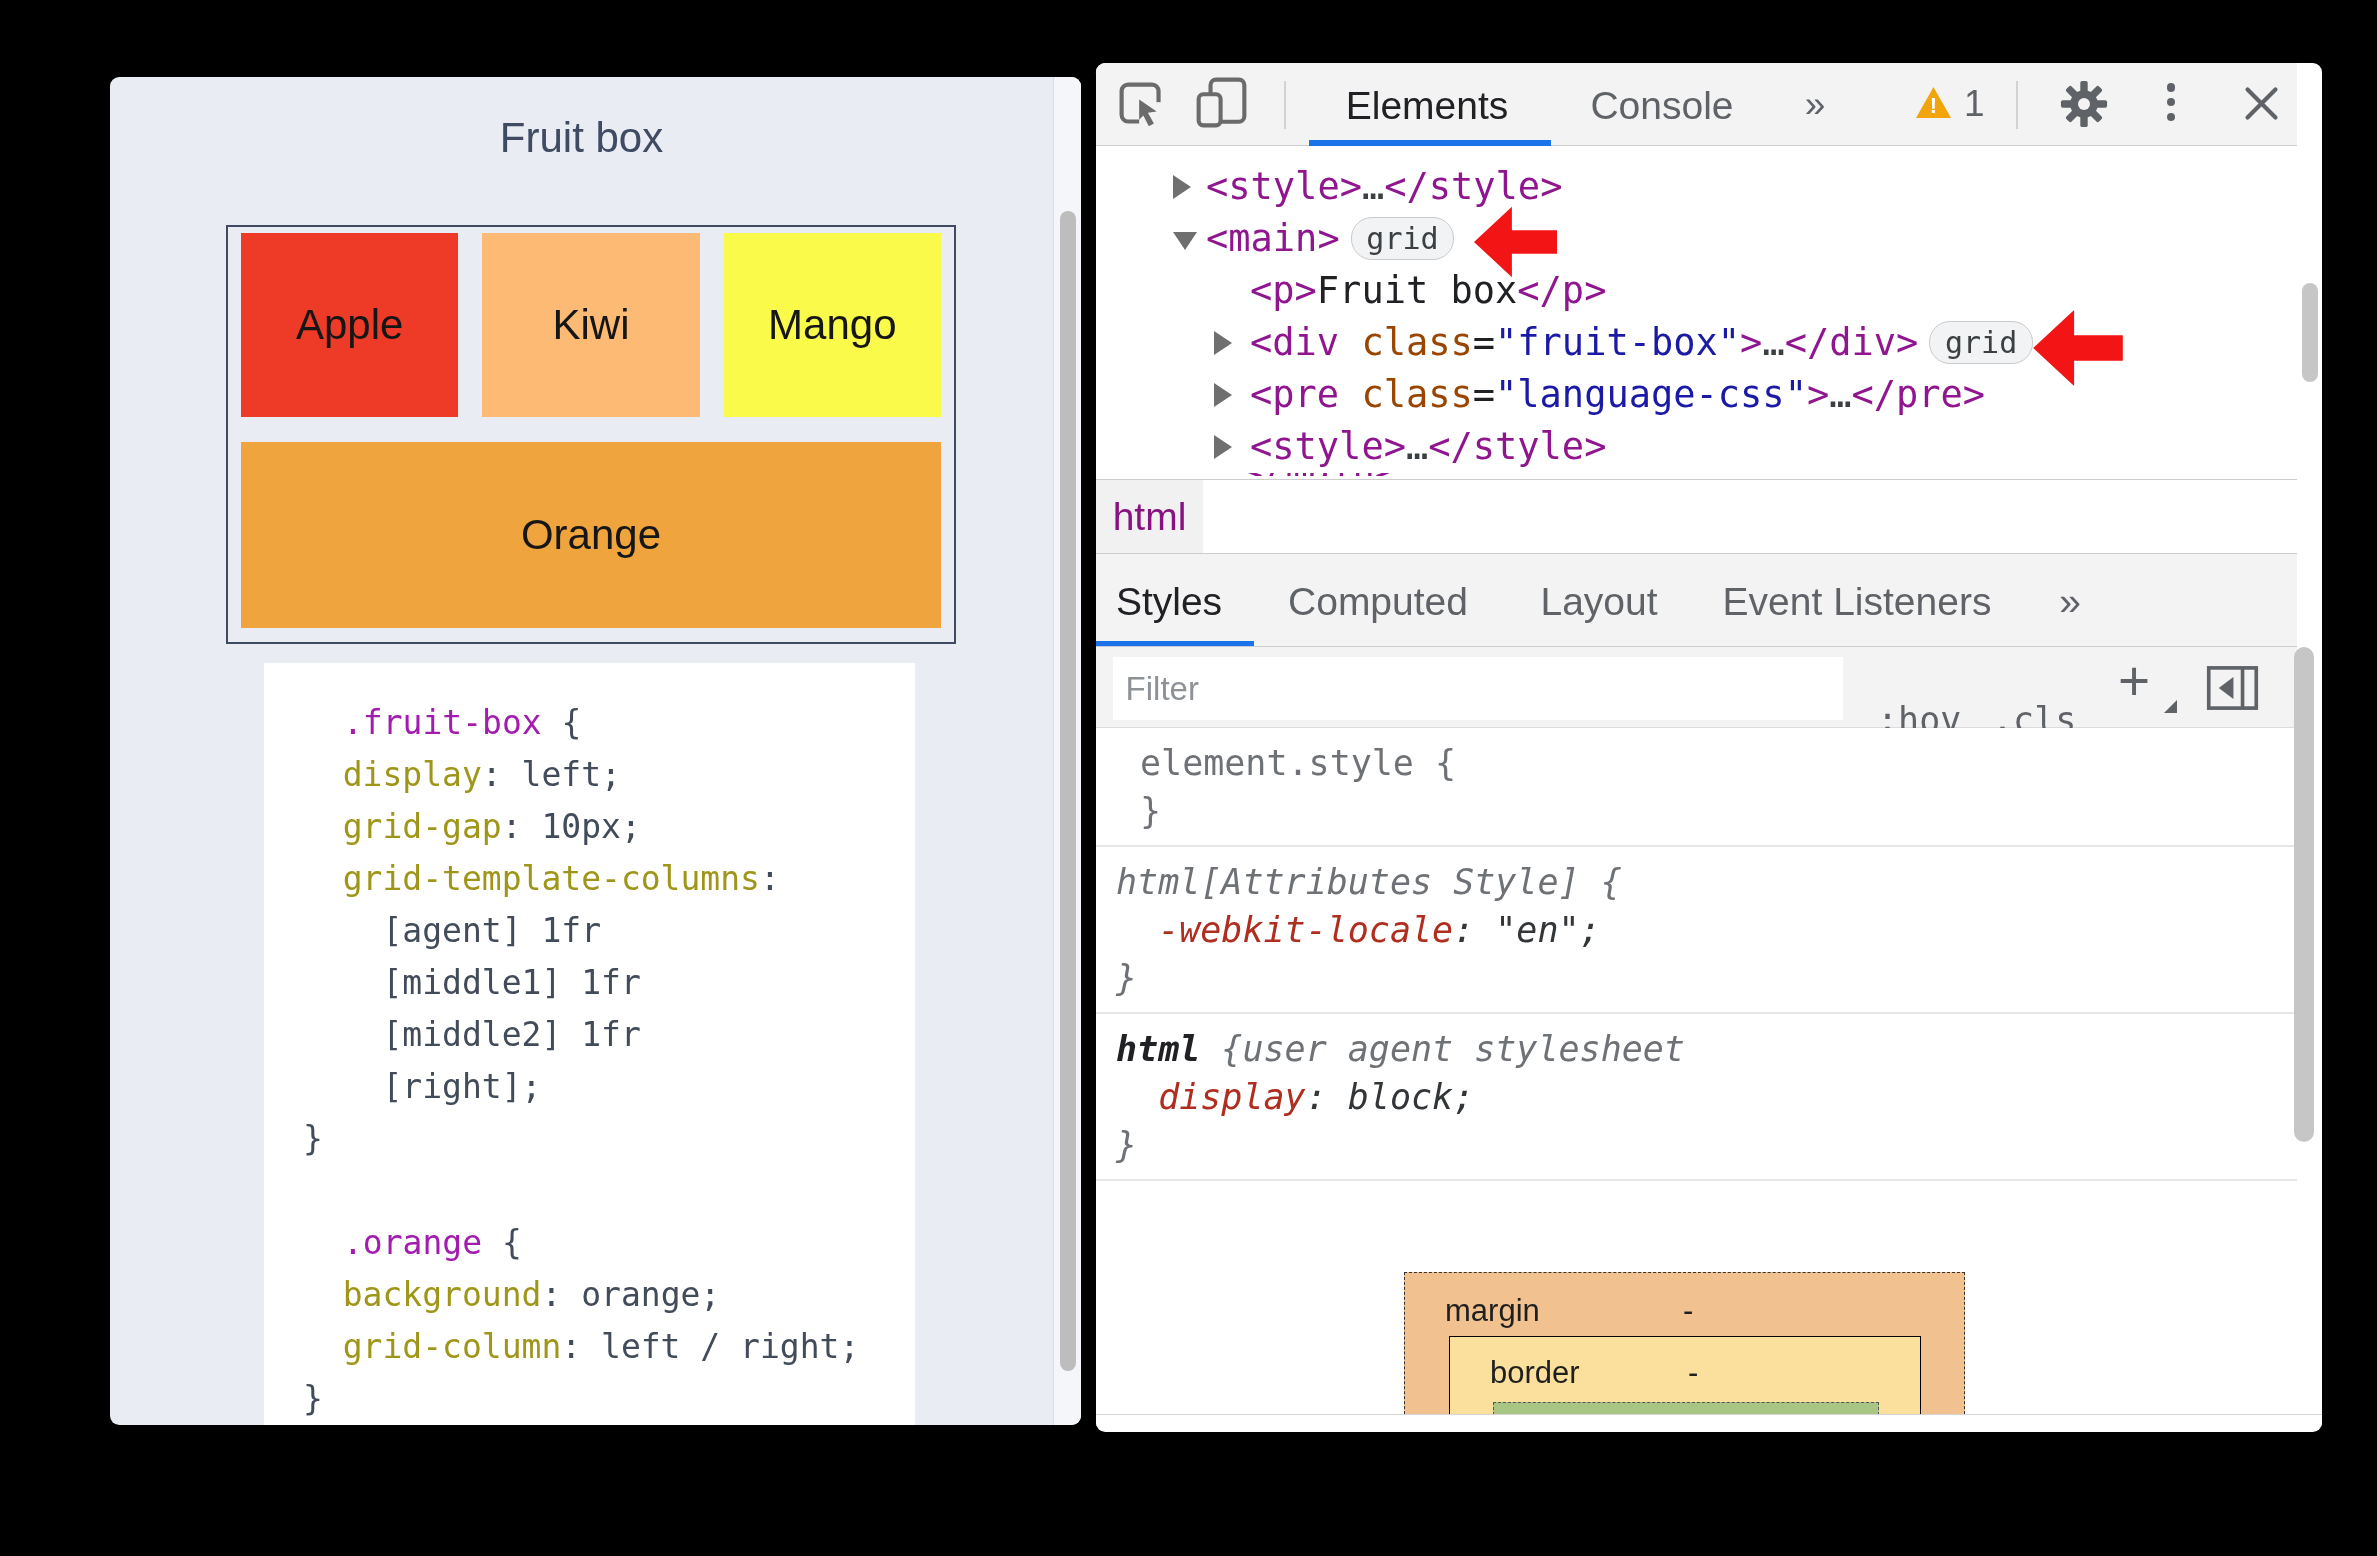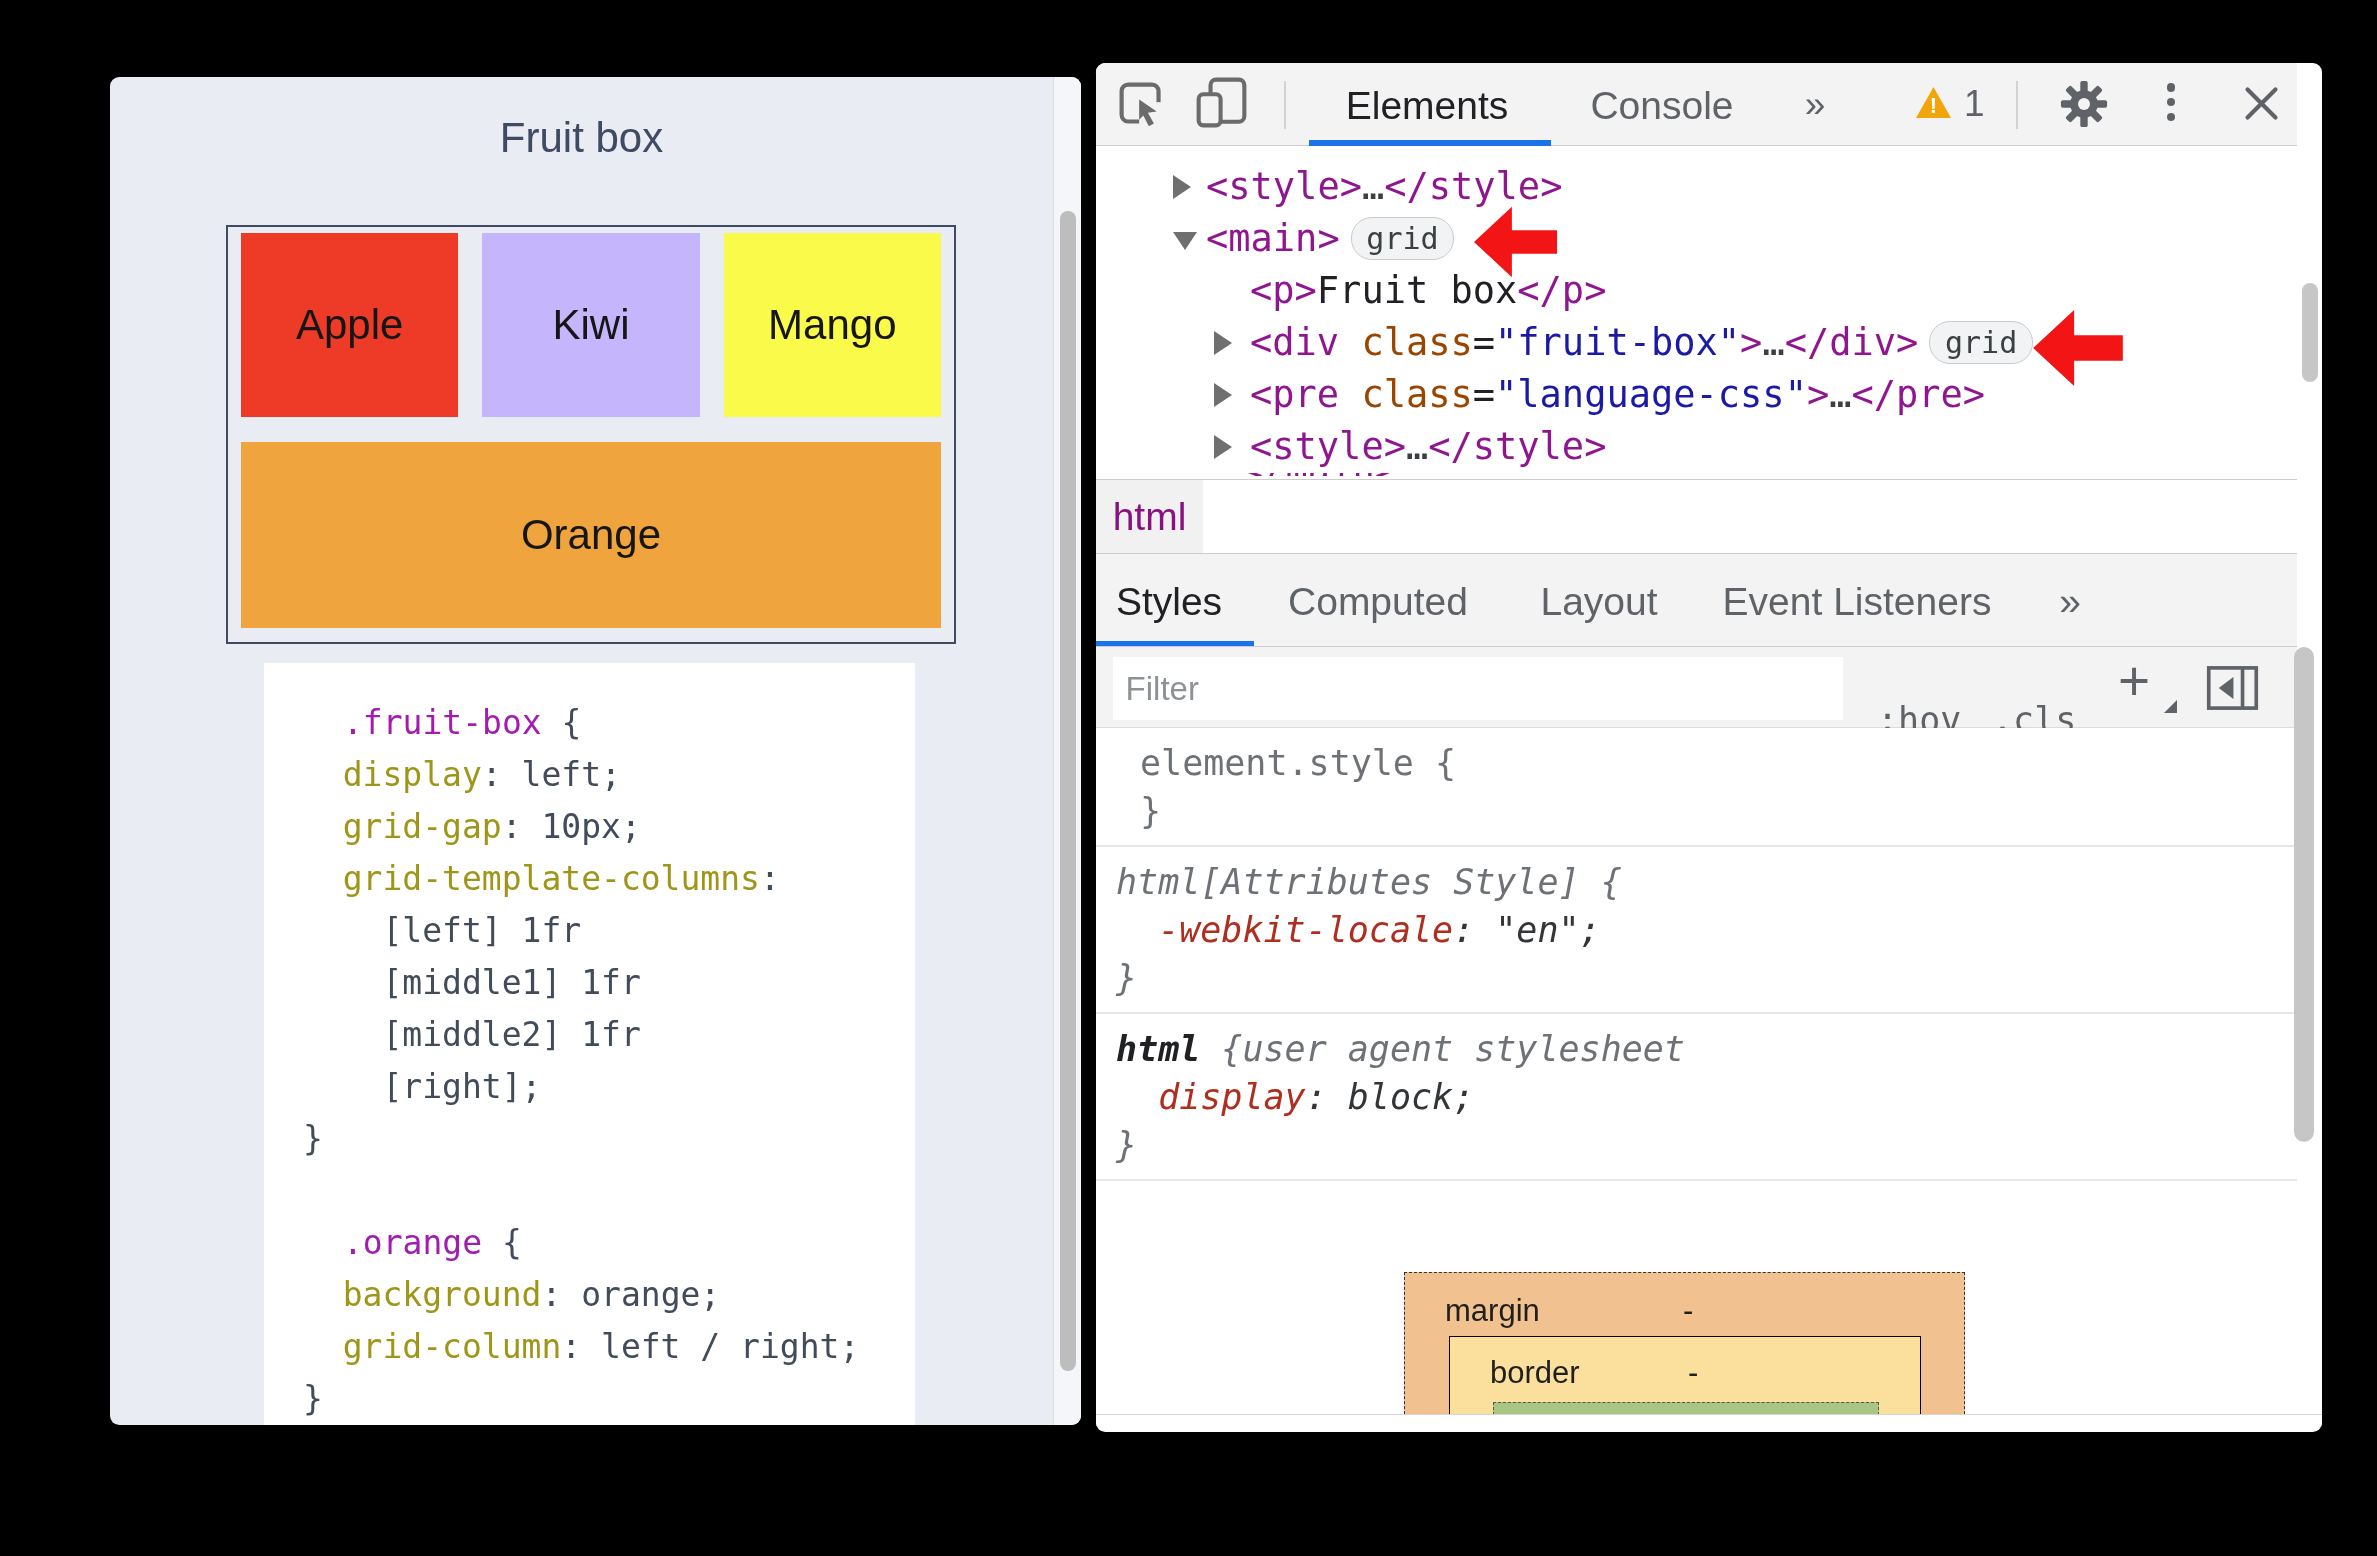--- a/index.html
+++ b/index.html
@@ -6,21 +6,21 @@
   body{width:2377px;height:1556px;position:relative;font-family:"Liberation Sans",sans-serif;overflow:hidden;}
   .win{position:absolute;overflow:hidden;border-radius:9.2px;}
 
   
   #page-win{left:110px;top:77px;width:971px;height:1348px;background:#e9edf3;}
   .page-title{position:absolute;top:37px;left:0;width:943px;text-align:center;font-size:42px;color:#3e4b63;}
   .fruit-grid{position:absolute;left:116px;top:148px;width:730px;height:419px;box-sizing:border-box;
     border:2.8px solid #3e4b63;padding:5.5px 13px 13px;display:grid;grid-template-columns:repeat(3,1fr);
     grid-template-rows:184px 186px;column-gap:24px;row-gap:25px;}
   .fruit-cell{display:flex;align-items:center;justify-content:center;font-size:42px;color:#161616;}
-  .c-apple{background:#ee3b28;} .c-kiwi{background:#c4b5fd;} .c-mango{background:#fafa4a;}
+  .c-apple{background:#ee3b28;} .c-kiwi{background:#fdba74;} .c-mango{background:#fafa4a;}
   .c-orange{background:#efa43d;grid-column:1 / -1;}
   .code-card{position:absolute;left:154px;top:586px;width:651px;height:762px;background:#fff;box-sizing:border-box;
     padding:34px 0 0 39px;font-family:"DejaVu Sans Mono",monospace;font-size:33px;line-height:52px;color:#414b5a;}
   .code-line{white-space:pre;height:52px;}
   .tok-sel{color:#a21caf;margin-left:40px;} .tok-prop{color:#9f9619;}
   .page-scrolltrack{position:absolute;left:943px;top:0;width:28.5px;height:100%;background:#f4f6f9;border-left:0.9px solid #d9dce1;}
   .page-thumb{position:absolute;left:5.5px;top:134px;width:16.6px;height:1160px;border-radius:8.3px;background:#bdbdbd;}
 
   
   #dt-win{left:1096px;top:63px;width:1226px;height:1369px;background:#fff;}
@@ -105,21 +105,21 @@
     <div class="fruit-cell c-kiwi">Kiwi</div>
     <div class="fruit-cell c-mango">Mango</div>
     <div class="fruit-cell c-orange">Orange</div>
   </div>
 
   <div class="code-card">
     <div class="code-line"><span class="tok-sel">.fruit-box</span><span> {</span></div>
     <div class="code-line"><span class="tok-prop">  display</span><span>: left;</span></div>
     <div class="code-line"><span class="tok-prop">  grid-gap</span><span>: 10px;</span></div>
     <div class="code-line"><span class="tok-prop">  grid-template-columns</span><span>:</span></div>
-    <div class="code-line"><span>    [left] 1fr</span></div>
+    <div class="code-line"><span>    [agent] 1fr</span></div>
     <div class="code-line"><span>    [middle1] 1fr</span></div>
     <div class="code-line"><span>    [middle2] 1fr</span></div>
     <div class="code-line"><span>    [right];</span></div>
     <div class="code-line"><span>}</span></div>
     <div class="code-line"><span></span></div>
     <div class="code-line"><span class="tok-sel">.orange</span><span> {</span></div>
     <div class="code-line"><span class="tok-prop">  background</span><span>: orange;</span></div>
     <div class="code-line"><span class="tok-prop">  grid-column</span><span>: left / right;</span></div>
     <div class="code-line"><span>}</span></div>
   </div>

